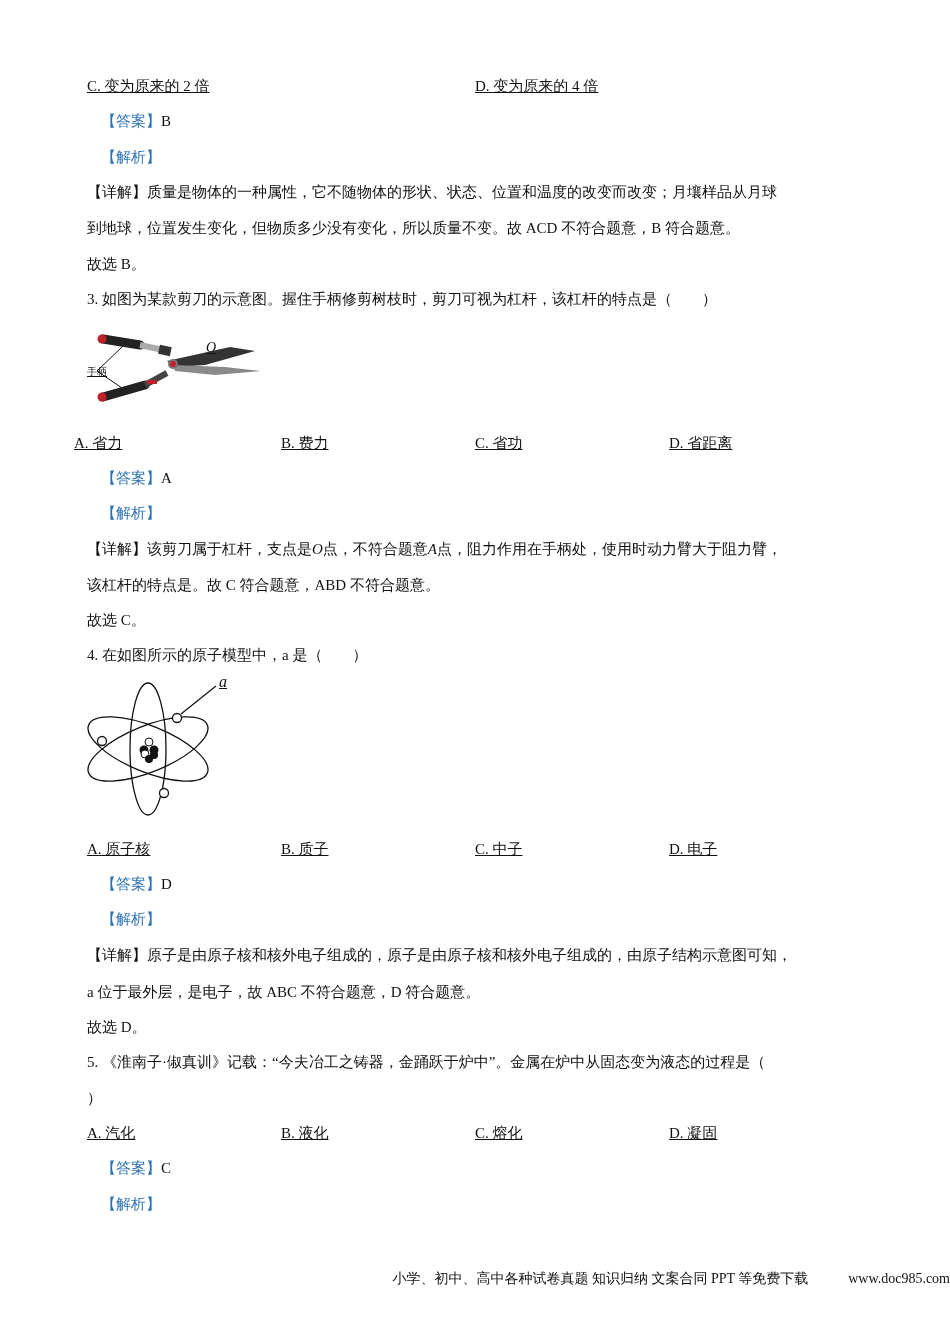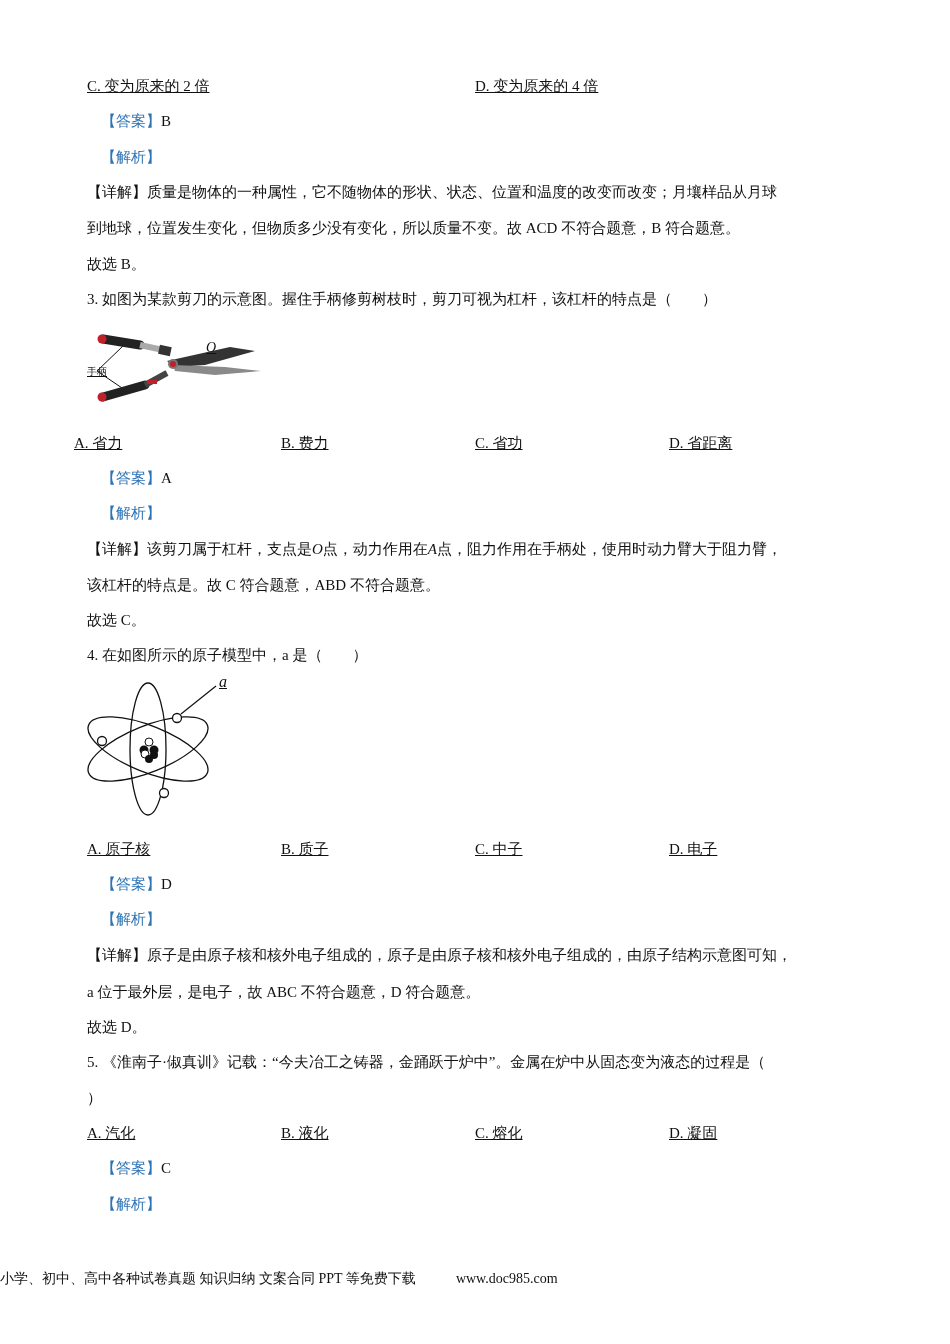--- a/index.html
+++ b/index.html
@@ -2,21 +2,21 @@
 <html><head>
 <meta charset="utf-8">
 <style>
   html, body { margin: 0; padding: 0; background: #ffffff; }
   body { width: 950px; height: 1344px; position: relative; overflow: hidden;
          font-family: "Liberation Serif", "DejaVu Serif", serif; color: #111; font-size: 15px; }
   .line { position: absolute; left: 87px; white-space: nowrap; line-height: 20px; }
   .tag { color: #2e74b5; margin-left: 14px; }
   .opt { position: absolute; white-space: nowrap; line-height: 20px; text-decoration: underline; }
   .it { font-style: italic; }
-  .footer { position: absolute; top: 1270px; left: 0; width: 950px; text-align: left; font-size: 14px; }
+  .footer { position: absolute; top: 1270px; left: 0; width: 950px; text-align: right; font-size: 14px; }
   .footer span.url { margin-left: 40px; }
   svg { position: absolute; }
 </style>
 </head>
 <body>
 
 <div class="opt" style="top:76px;left:87px">C. 变为原来的 2 倍</div>
 <div class="opt" style="top:76px;left:475px">D. 变为原来的 4 倍</div>
 
 <div class="line" style="top:111px"><span class="tag">【答案】</span><span>B</span></div>
@@ -49,21 +49,21 @@
 <div class="opt it" style="top:338px;left:206px;font-size:14px">O</div>
 <div class="opt" style="top:362px;left:87px;font-size:10px">手柄</div>
 
 <div class="opt" style="top:433px;left:74px">A. 省力</div>
 <div class="opt" style="top:433px;left:281px">B. 费力</div>
 <div class="opt" style="top:433px;left:475px">C. 省功</div>
 <div class="opt" style="top:433px;left:669px">D. 省距离</div>
 
 <div class="line" style="top:468px"><span class="tag">【答案】</span><span>A</span></div>
 <div class="line" style="top:503px"><span class="tag">【解析】</span></div>
-<div class="line" style="top:539px"><span>【详解】</span><span>该剪刀属于杠杆，支点是</span><span class="it">O</span><span>点，动力作用在</span><span class="it">A</span><span>点，阻力作用在手柄处，使用时动力臂大于阻力臂，</span></div>
+<div class="line" style="top:539px"><span>【详解】</span><span>该剪刀属于杠杆，支点是</span><span class="it">O</span><span>点，不符合题意</span><span class="it">A</span><span>点，阻力作用在手柄处，使用时动力臂大于阻力臂，</span></div>
 <div class="line" style="top:575px">该杠杆的特点是。故 C 符合题意，ABD 不符合题意。</div>
 <div class="line" style="top:610px">故选 C。</div>
 
 <div class="line" style="top:645px">4. 在如图所示的原子模型中，a 是（　　）</div>
 
 <svg style="left:85px;top:672px" width="160" height="155" viewBox="0 0 160 155">
   <ellipse cx="63" cy="77" rx="18" ry="66" fill="none" stroke="#111" stroke-width="1.3"></ellipse>
   <ellipse cx="63" cy="77" rx="64" ry="23" fill="none" stroke="#111" stroke-width="1.3" transform="rotate(22 63 77)"></ellipse>
   <ellipse cx="63" cy="77" rx="64" ry="23" fill="none" stroke="#111" stroke-width="1.3" transform="rotate(-22 63 77)"></ellipse>
   <circle cx="59" cy="78" r="4.5" fill="#111"></circle>

